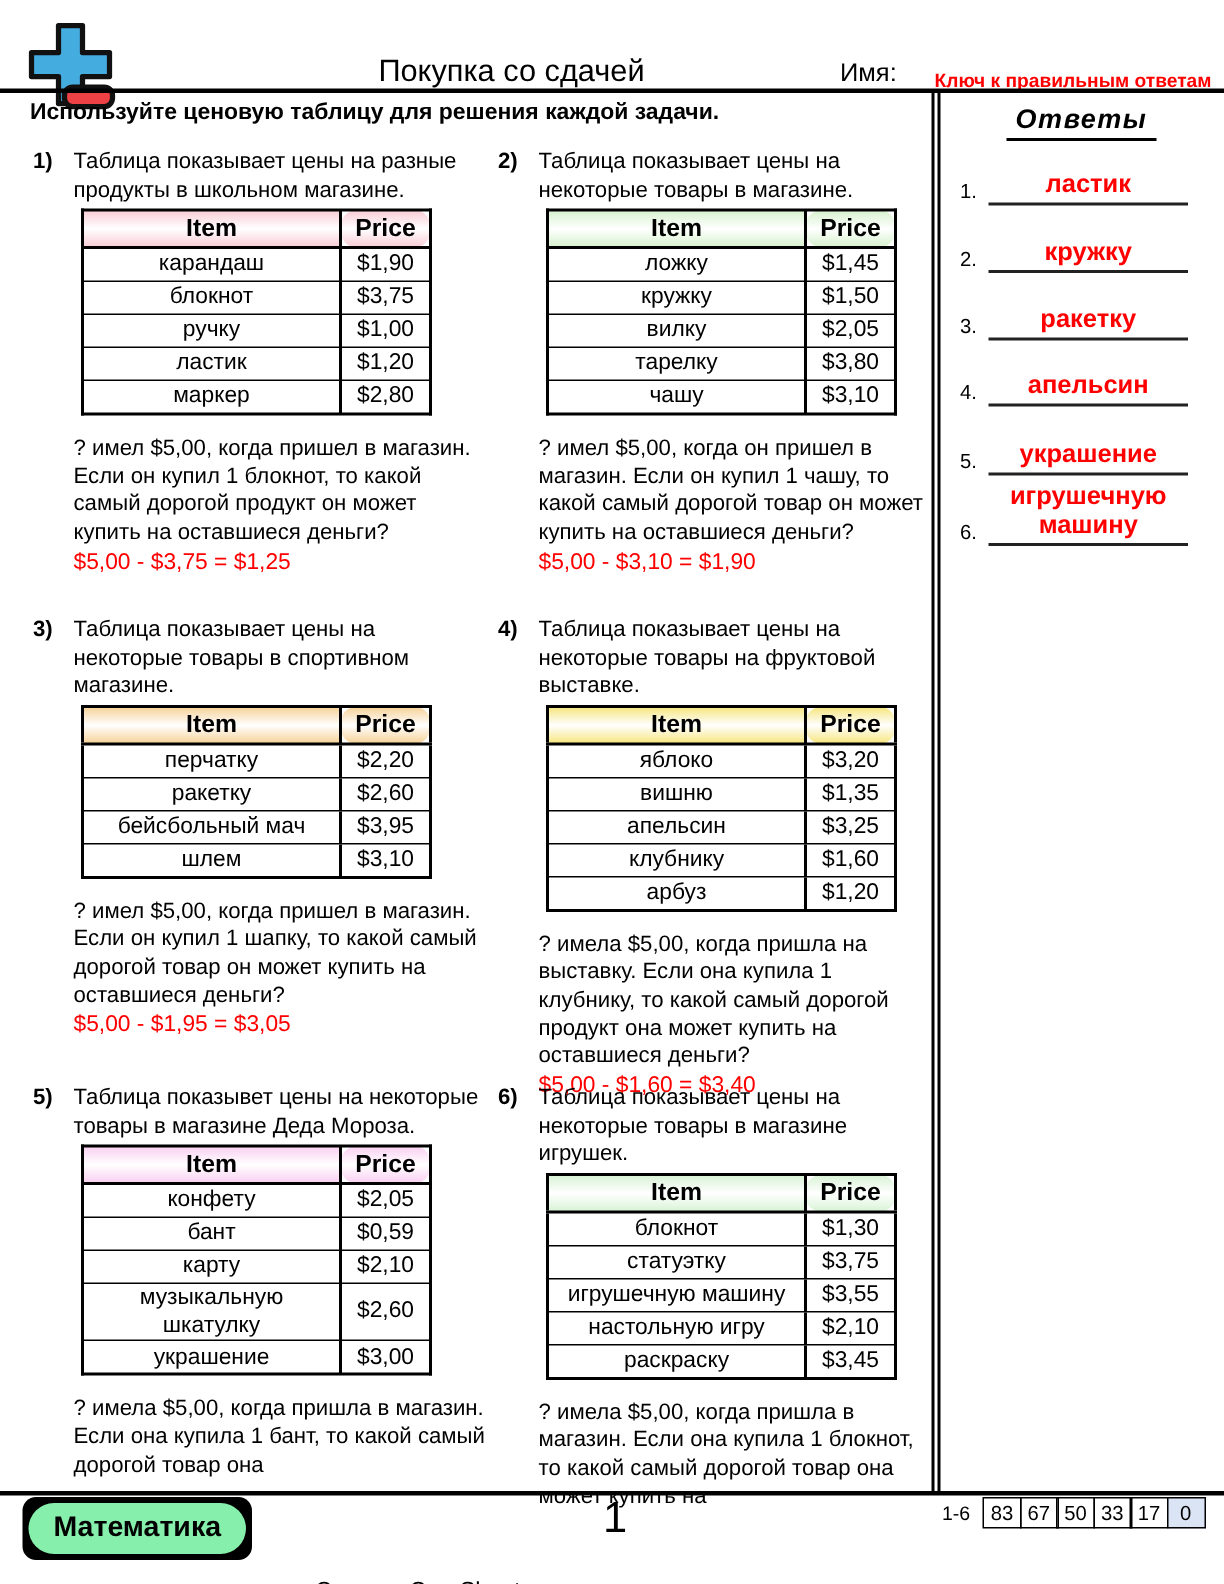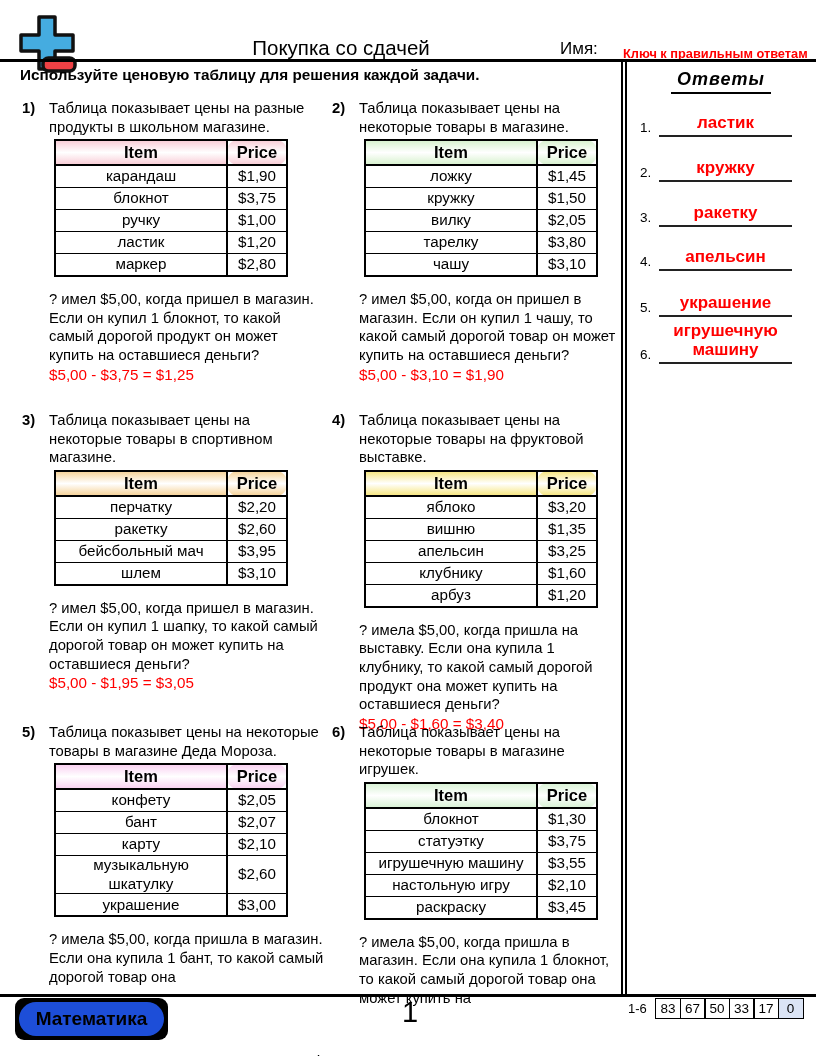--- a/index.html
+++ b/index.html
@@ -39,21 +39,21 @@
     background:linear-gradient(180deg,var(--hdr,#eee) 0%,#ffffff 50%,var(--hdr,#eee) 100%);}
   .price-table td{font-size:15.2px;height:21px;}
   .price-table th:first-child,.price-table td:first-child{border-right:2.5px solid #000;width:164px;}
   .price-table th:last-child,.price-table td:last-child{width:52px;border-radius:11px;}
   .price-table thead tr{border-bottom:2.5px solid #000;}
   .question{margin-top:1px;}
   .work{color:var(--red,#f00);margin-top:1px;font-size:15.2px;}
   
   .footer-rule{position:absolute;left:0;top:994px;width:816px;height:2.5px;background:#000;}
   .logo-outer{position:absolute;left:15px;top:998px;width:153px;height:42px;background:#000;border-radius:9px;}
-  .logo-inner{margin:4px;height:34px;background:#1d4ed8;border-radius:17px;display:flex;
+  .logo-inner{margin:4px;height:34px;background:#86efac;border-radius:17px;display:flex;
     align-items:center;justify-content:center;font-weight:bold;font-size:19px;}
   .site-url{position:absolute;left:173px;top:1052px;font-size:15.5px;}
   .page-num{position:absolute;left:370px;width:80px;top:996px;text-align:center;font-size:29px;}
   .score-label{position:absolute;left:628px;top:1001px;font-size:13px;}
   .score-cells{position:absolute;left:655px;top:998px;display:flex;}
   .score-cell{width:24px;height:19px;border:1.5px solid #000;margin-left:-1.5px;
     display:flex;align-items:center;justify-content:center;font-size:13.5px;}
   .score-cell:first-child{margin-left:0;}
   .score-cell.zero{background:var(--zero-bg,#dbe4f5);}
 </style>
@@ -264,21 +264,21 @@
         <th>Price</th>
       </tr>
         </thead>
       <tbody>
         <tr>
             <td>конфету</td>
             <td>$2,05</td>
           </tr>
         <tr>
             <td>бант</td>
-            <td>$2,07</td>
+            <td>$0,59</td>
           </tr>
         <tr>
             <td>карту</td>
             <td>$2,10</td>
           </tr>
         <tr>
             <td>музыкальную шкатулку</td>
             <td>$2,60</td>
           </tr>
         <tr>

